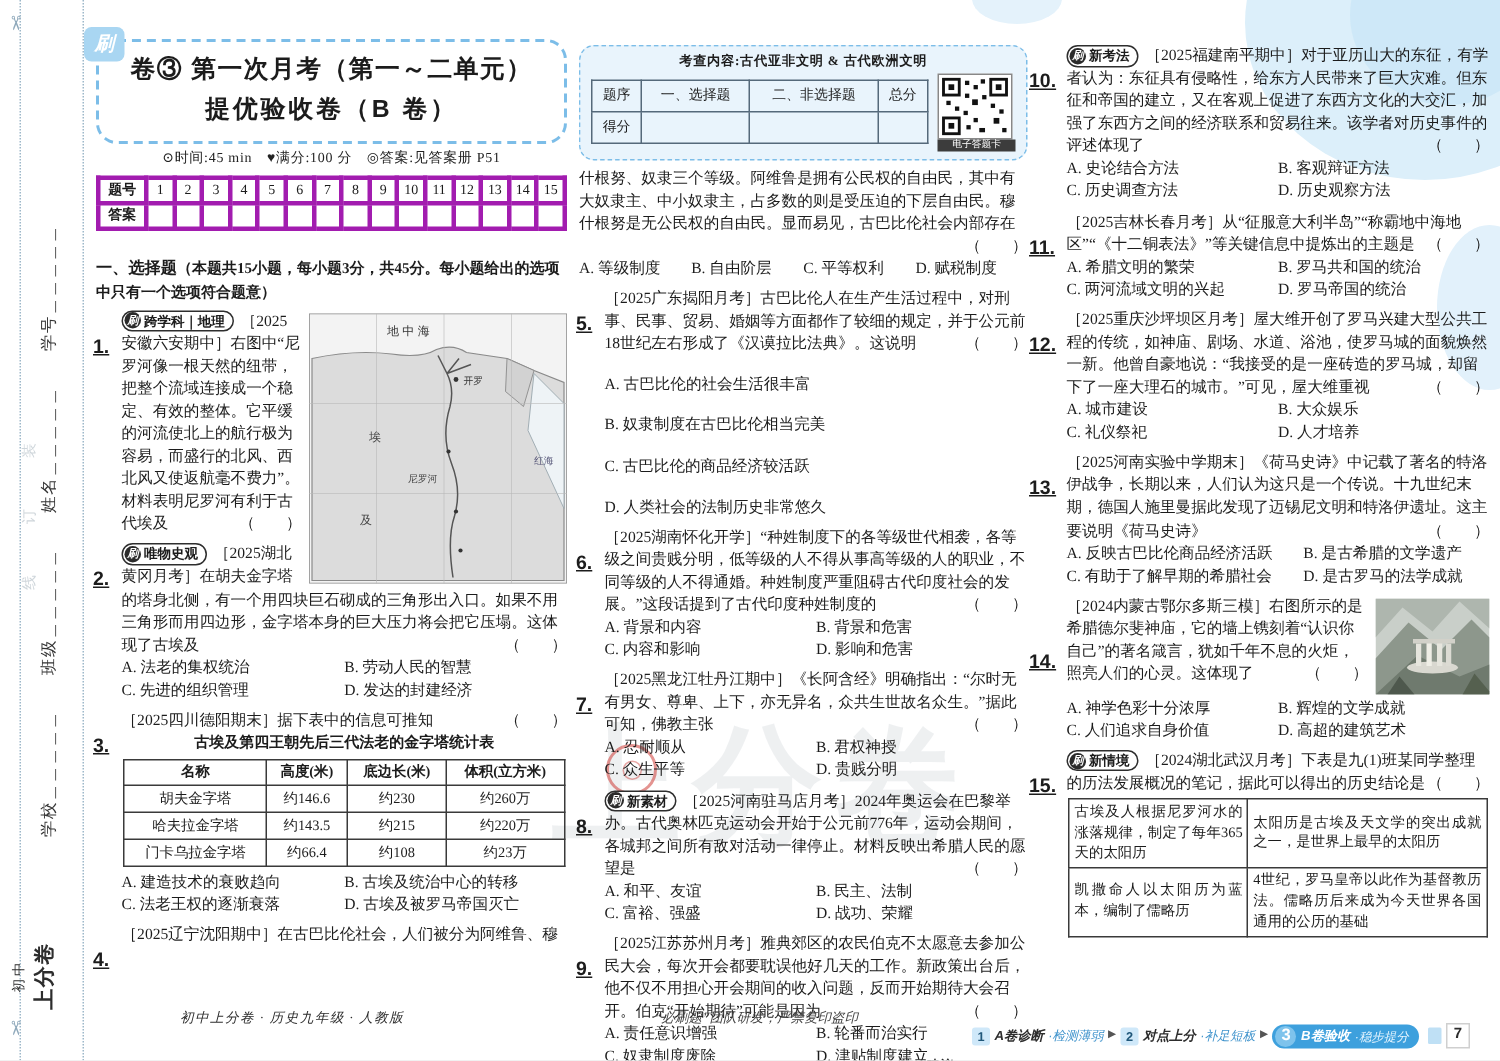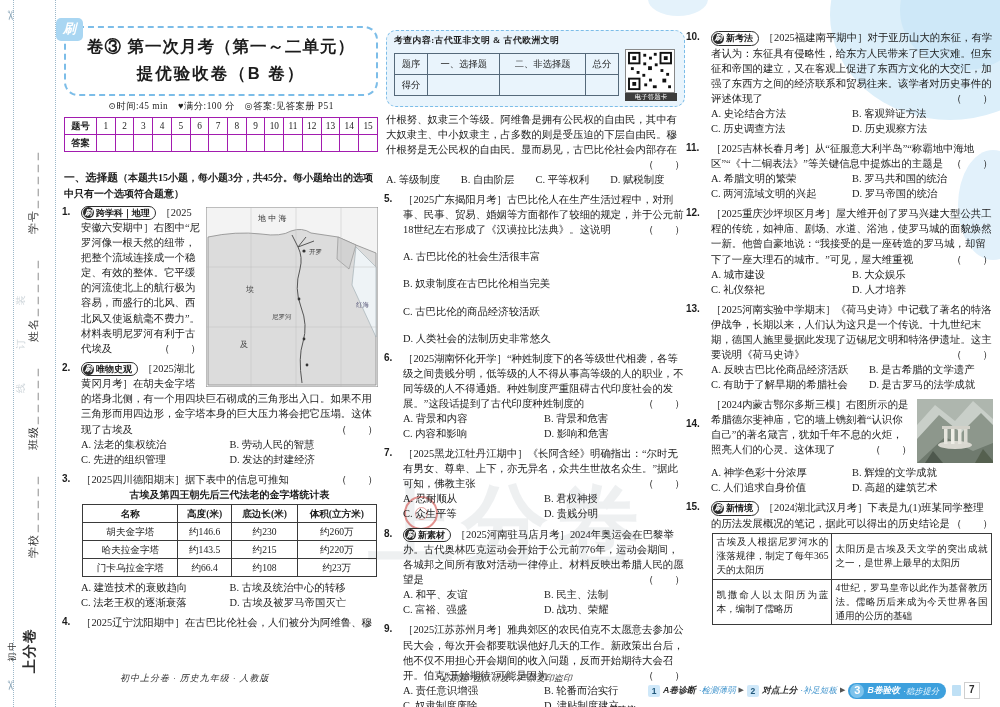--- a/index.html
+++ b/index.html
@@ -33,37 +33,37 @@
   
   .titlebox { position:relative; border:2px dashed #7cbde8; border-radius:14px; background:#fff;
               text-align:center; padding:7px 2px 8px; font-family:"Liberation Sans",sans-serif; }
   .titlebox .t1 { font-size:16.5px; font-weight:bold; letter-spacing:1px; }
   .titlebox .t2 { font-size:16.5px; font-weight:bold; letter-spacing:2px; margin-top:3px; }
   .badge { position:absolute; left:-10px; top:-10px; width:27px; height:23px; background:#a9d6f2; color:#fff;
            border-radius:5px; font-size:13px; font-weight:bold; font-style:italic;
            display:flex; align-items:center; justify-content:center; }
   .meta { text-align:center; font-size:9.3px; margin:4px 0 4px; color:#222; letter-spacing:.5px; }
   table.grid { width:100%; border-collapse:collapse; table-layout:fixed; margin-bottom:5px; }
-  table.grid td { border:1px solid #a21caf; height:17px; text-align:center; font-size:9.3px; padding:0; }
+  table.grid td { border:3px solid #a21caf; height:17px; text-align:center; font-size:9.3px; padding:0; }
   table.grid td.lbl { width:32px; font-weight:bold; }
   
   .scorebox { background:#e9f4fc; border:1.6px dashed #7cbde8; border-radius:10px; padding:3px 7px 5px; margin-bottom:5px; }
-  .scorebox .note { font-size:8.8px; font-weight:bold; margin-bottom:2px; letter-spacing:.5px; }
+  .scorebox .note { text-align:center; font-size:8.8px; font-weight:bold; margin-bottom:2px; letter-spacing:.5px; }
   .sb-flex { display:flex; align-items:center; gap:6px; }
   table.score { flex:1; border-collapse:collapse; }
   table.score td { border:1px solid #55697a; height:21px; text-align:center; font-size:9.3px; padding:0 2px; }
   .qr-wrap { width:52px; text-align:center; }
   .qr-wrap svg { display:block; background:#fff; border:1px solid #888; }
   .qr-cap { font-size:6.5px; background:#3c3c3c; color:#fff; display:block; line-height:8px; }
   
   .section { font-family:"Liberation Sans",sans-serif; font-weight:bold; font-size:10.8px; margin:18px 0 3px; }
   .section .desc { font-family:"Liberation Serif",serif; font-weight:600; font-size:10px; }
   
   .q { position:relative; padding-left:17px; margin-bottom:5px; }
-  .qnum { position:absolute; left:-2px; top:0; font-weight:bold; font-family:"Liberation Sans",sans-serif; font-size:10px; }
+  .qnum { position:absolute; left:-2px; top:15px; font-weight:bold; font-family:"Liberation Sans",sans-serif; font-size:13px;text-decoration:underline; }
   .tag { display:inline-flex; align-items:center; gap:2px; border:1.2px solid #2e2e2e; border-radius:9px;
          padding:0 5px 0 1px; font-weight:bold; font-size:9px; line-height:12.5px; background:#fff;
          font-family:"Liberation Sans",sans-serif; vertical-align:1px; margin-right:2px; }
   .tag-ico { width:11px; height:11px; border-radius:50%; background:#2b2b2b; color:#fff; font-size:7.5px;
              font-style:italic; display:inline-flex; align-items:center; justify-content:center; }
   .bracket { float:right; }
   .opts { display:flex; flex-wrap:wrap; clear:both; }
   .opts span { display:block; }
   .opts.two span { width:50%; }
   .opts.four span { width:25%; }

